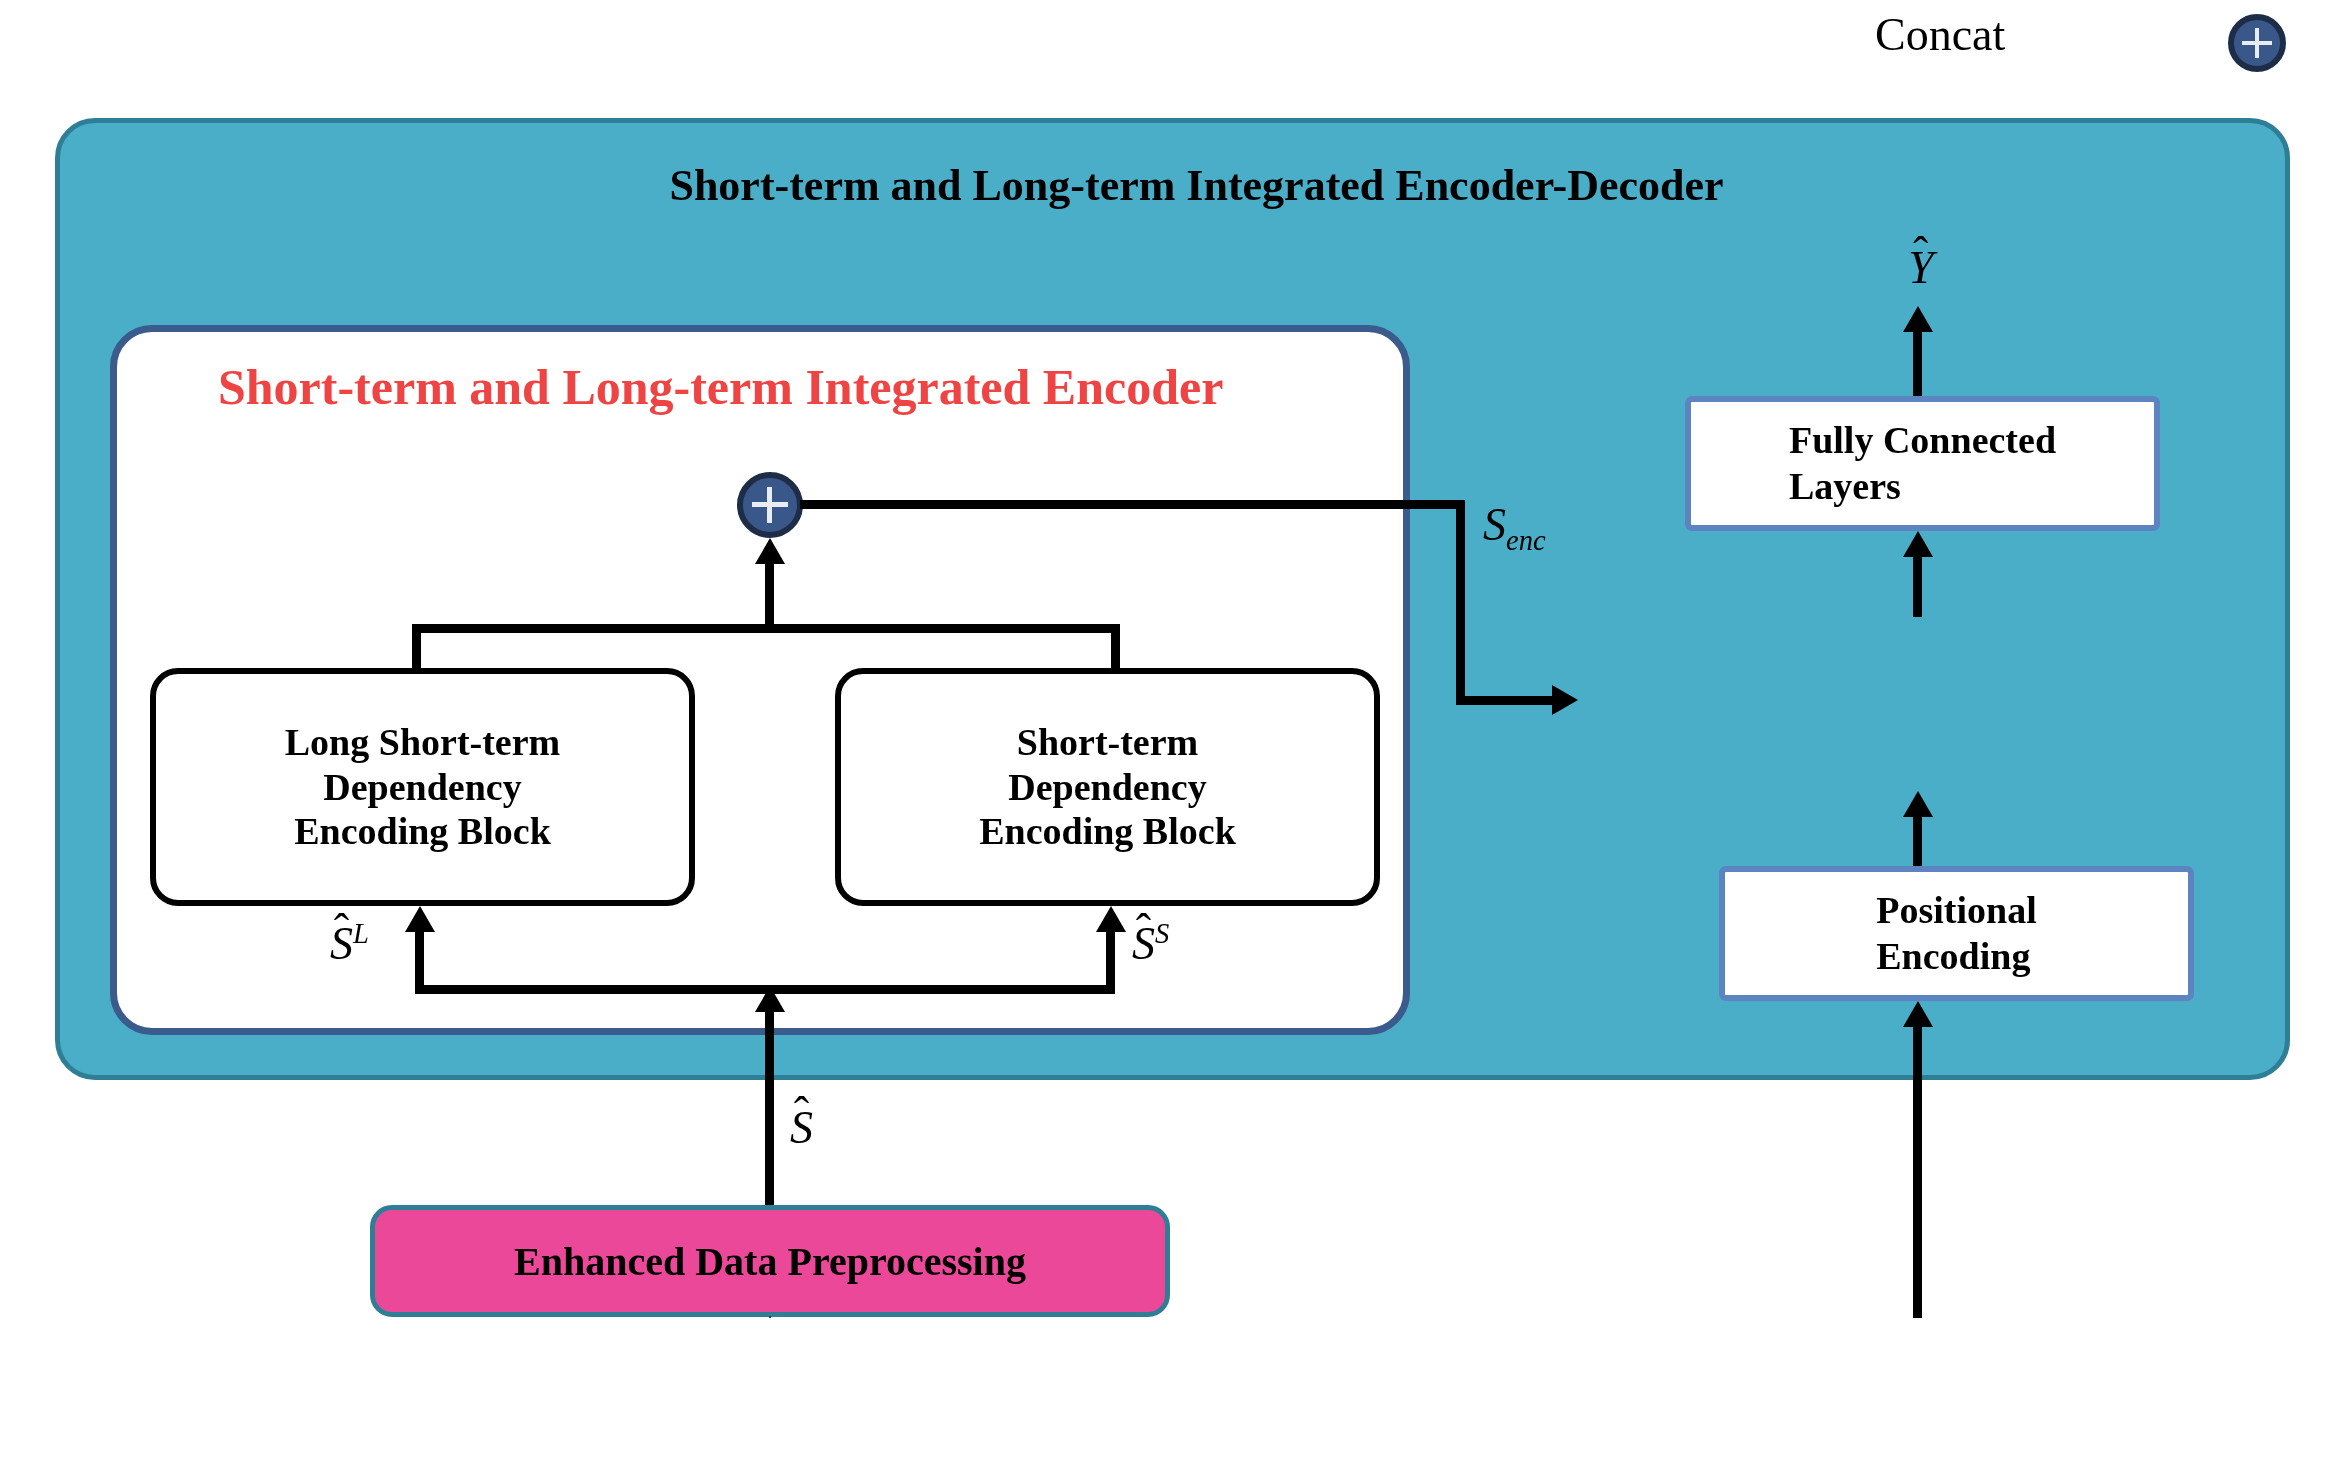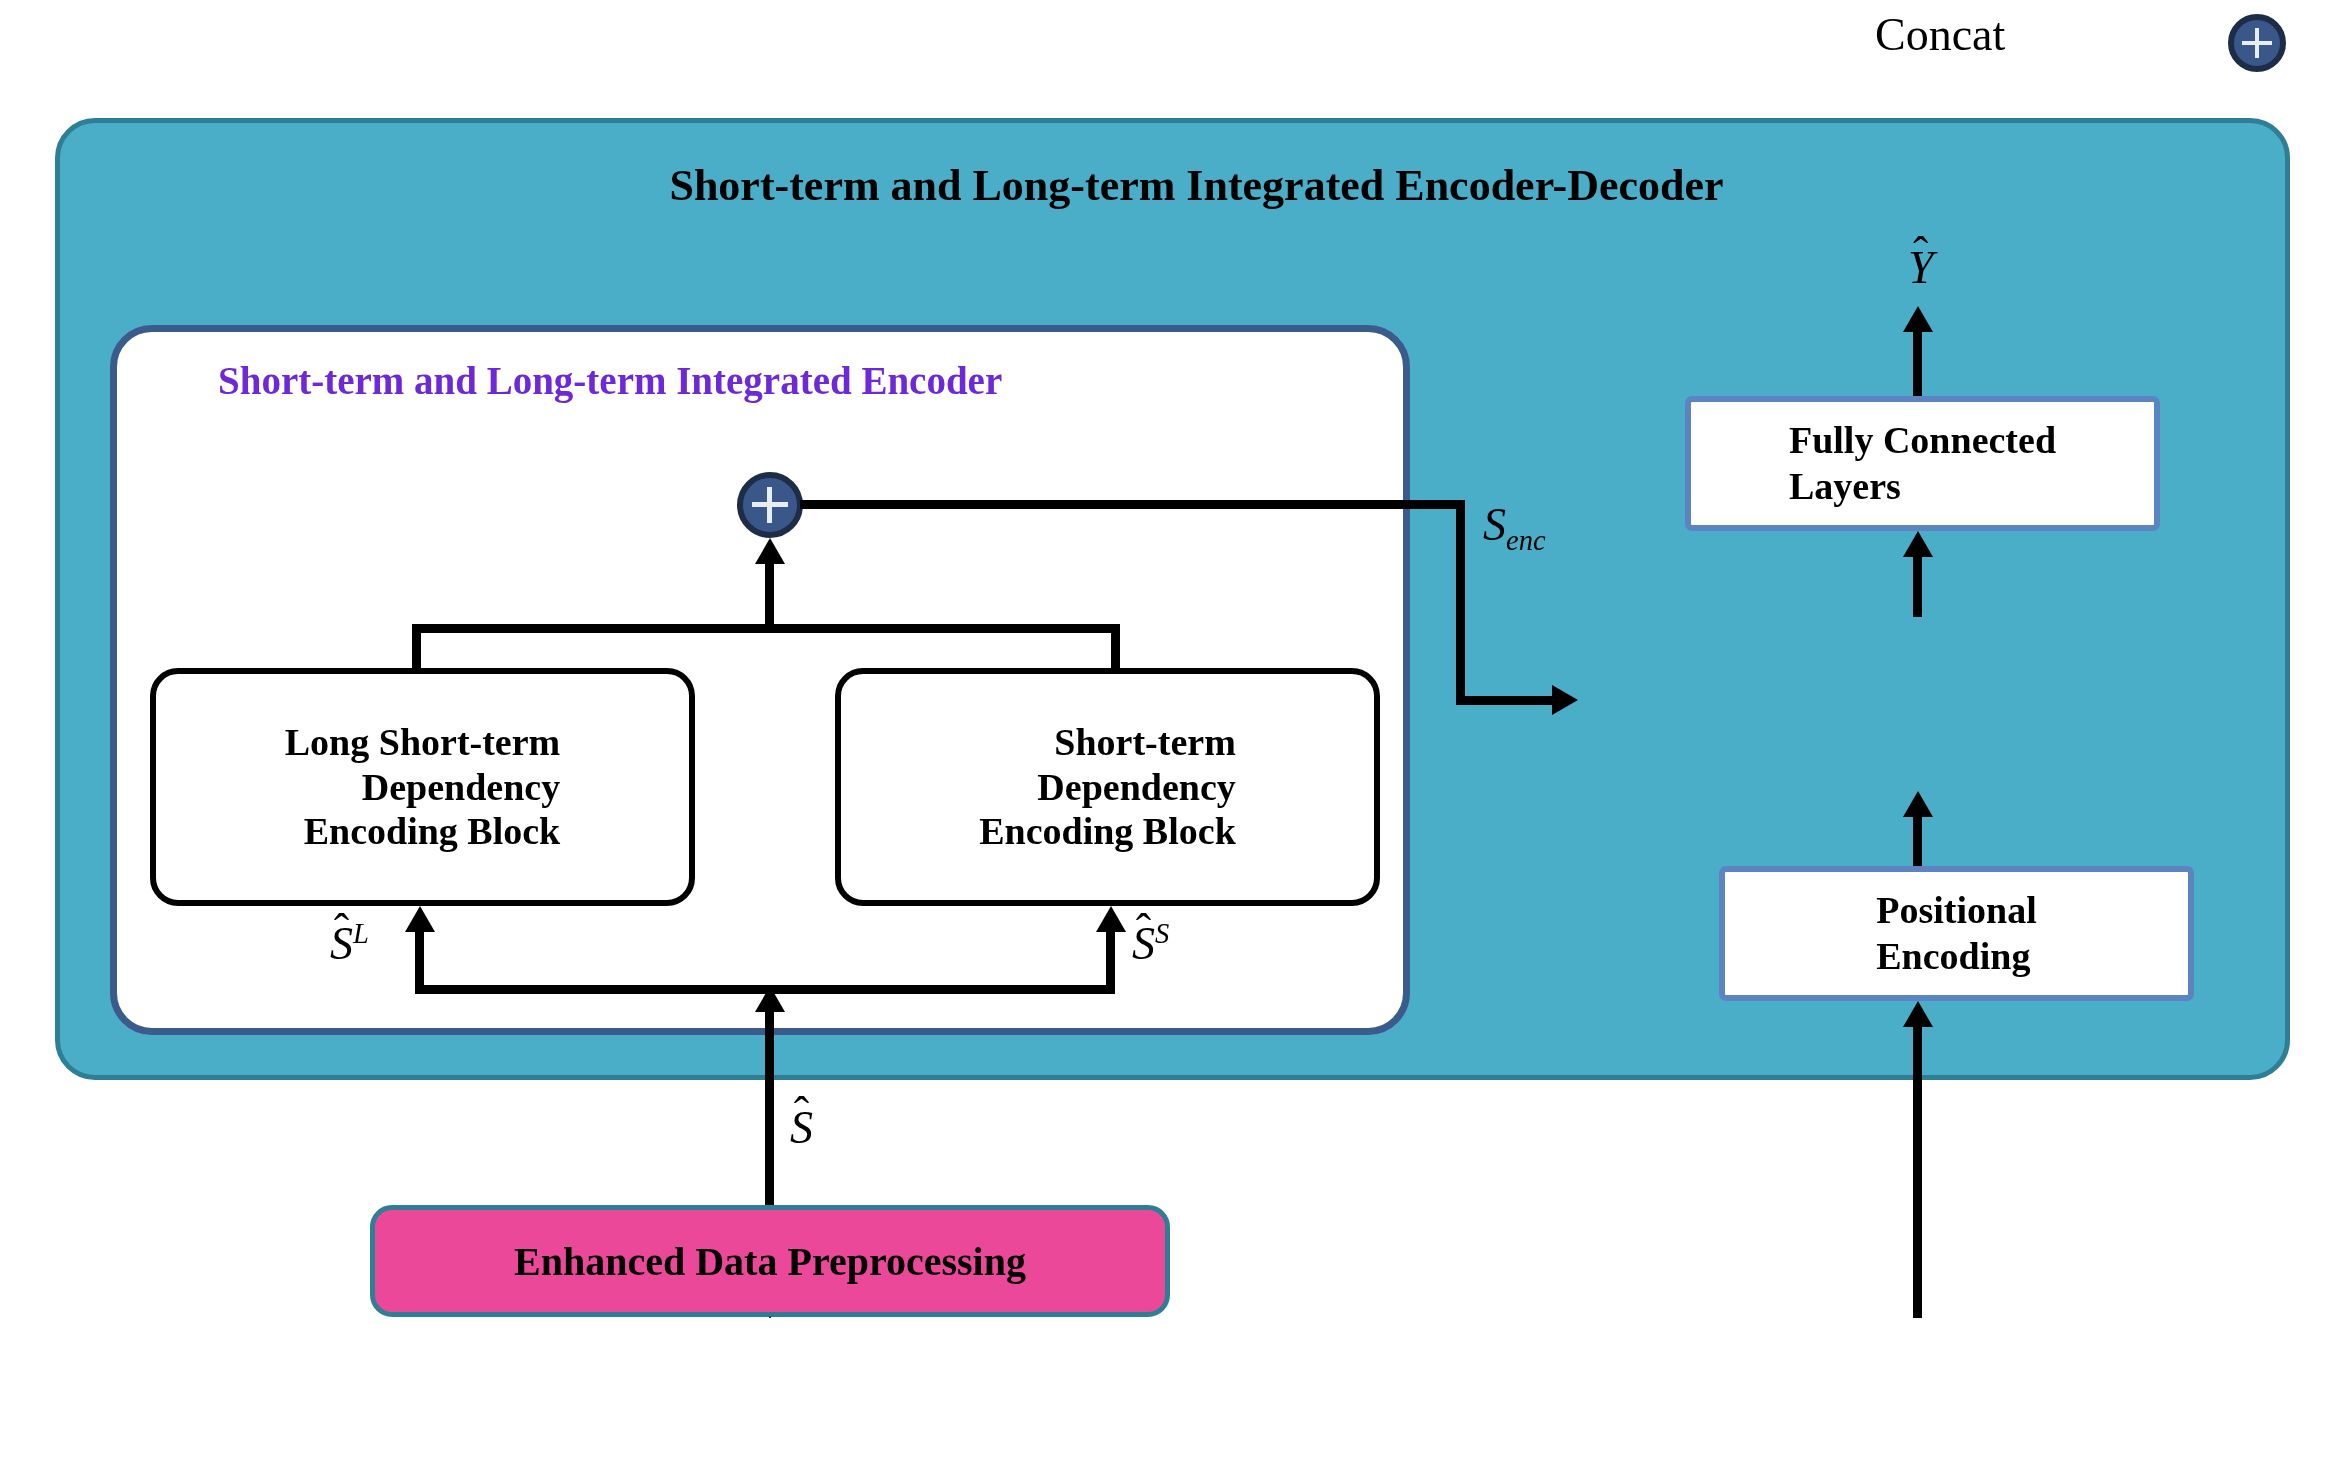--- a/index.html
+++ b/index.html
@@ -54,35 +54,35 @@
     white-space: nowrap;
   }
 
   
   .encoder-panel {
     background: #ffffff;
     border: 7px solid #3B5B8C;
     border-radius: 42px;
   }
   .encoder-title {
-    font-size: 39px;
-    font-weight: bold;
-    color: #6d28d9;
+    font-size: 50px;
+    font-weight: bold;
+    color: #ef4444;
     white-space: nowrap;
   }
 
   
   .blk-black {
     background: #ffffff;
     border: 6px solid #000000;
     border-radius: 28px;
     display: flex;
     align-items: center;
     justify-content: center;
-    text-align: right;
+    text-align: center;
     font-size: 38px;
     font-weight: bold;
     color: #000000;
     line-height: 1.18;
     padding: 4px;
   }
 
   
   .blk-blue {
     background: #ffffff;

